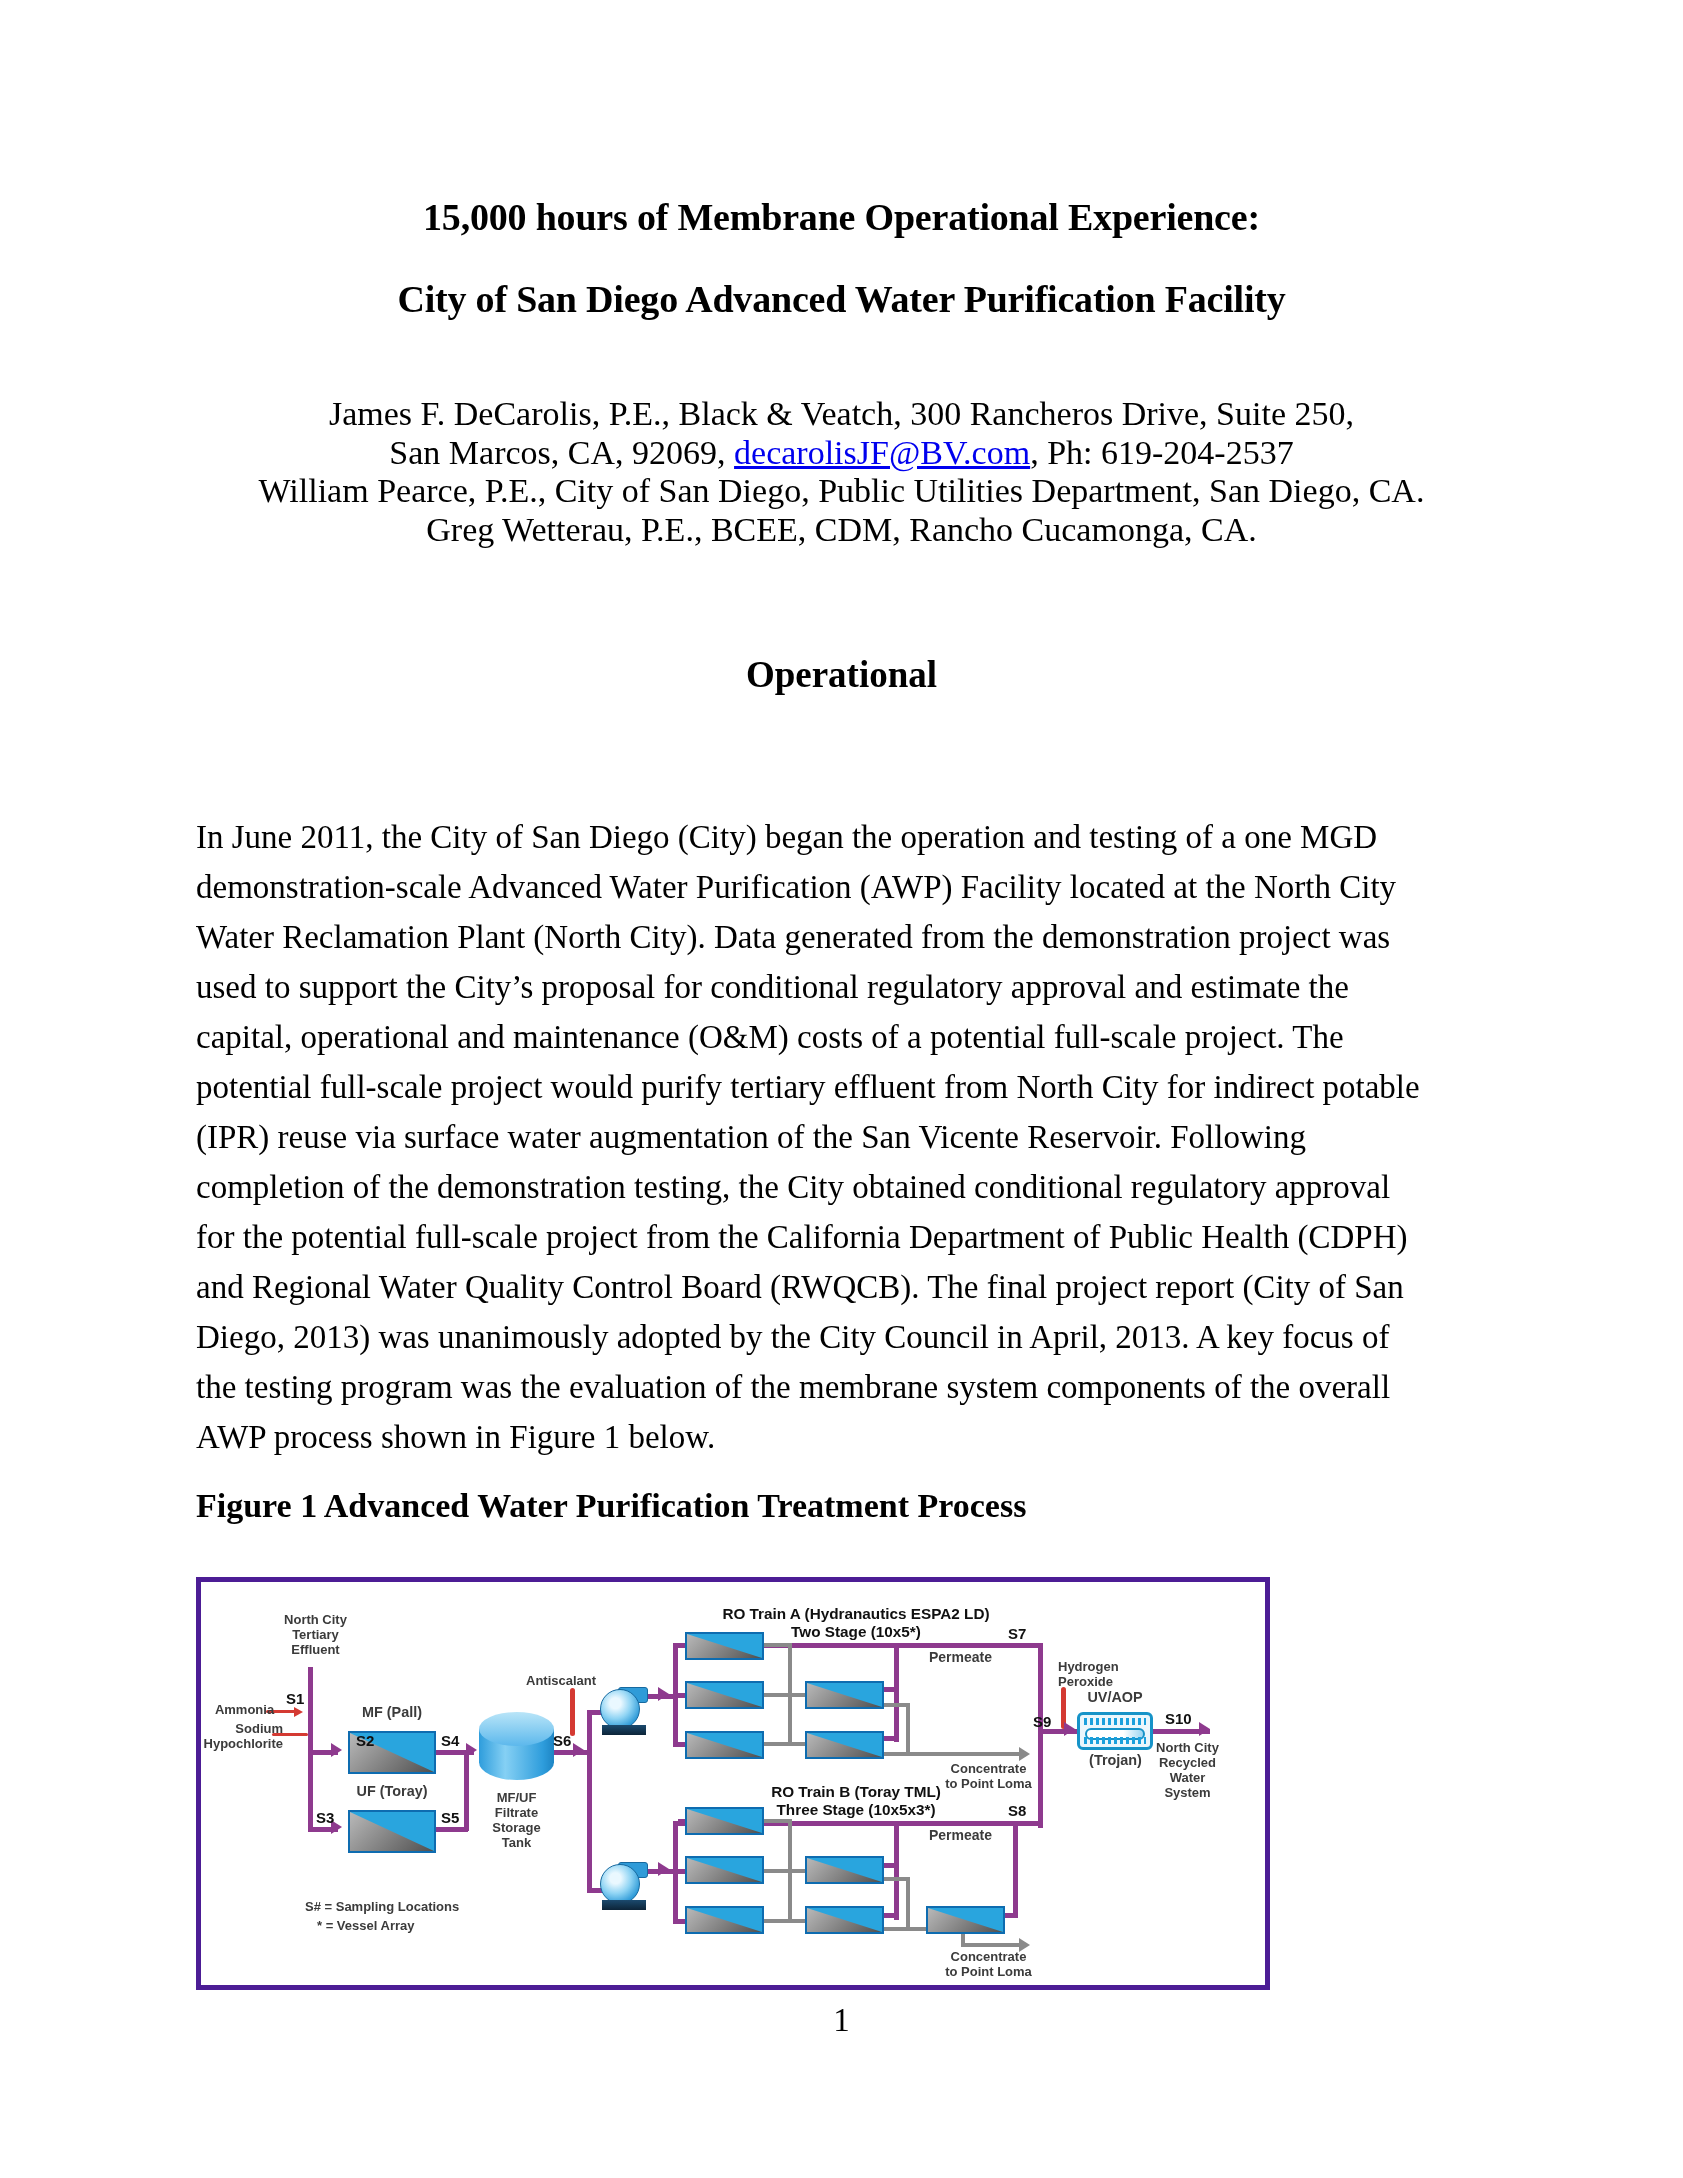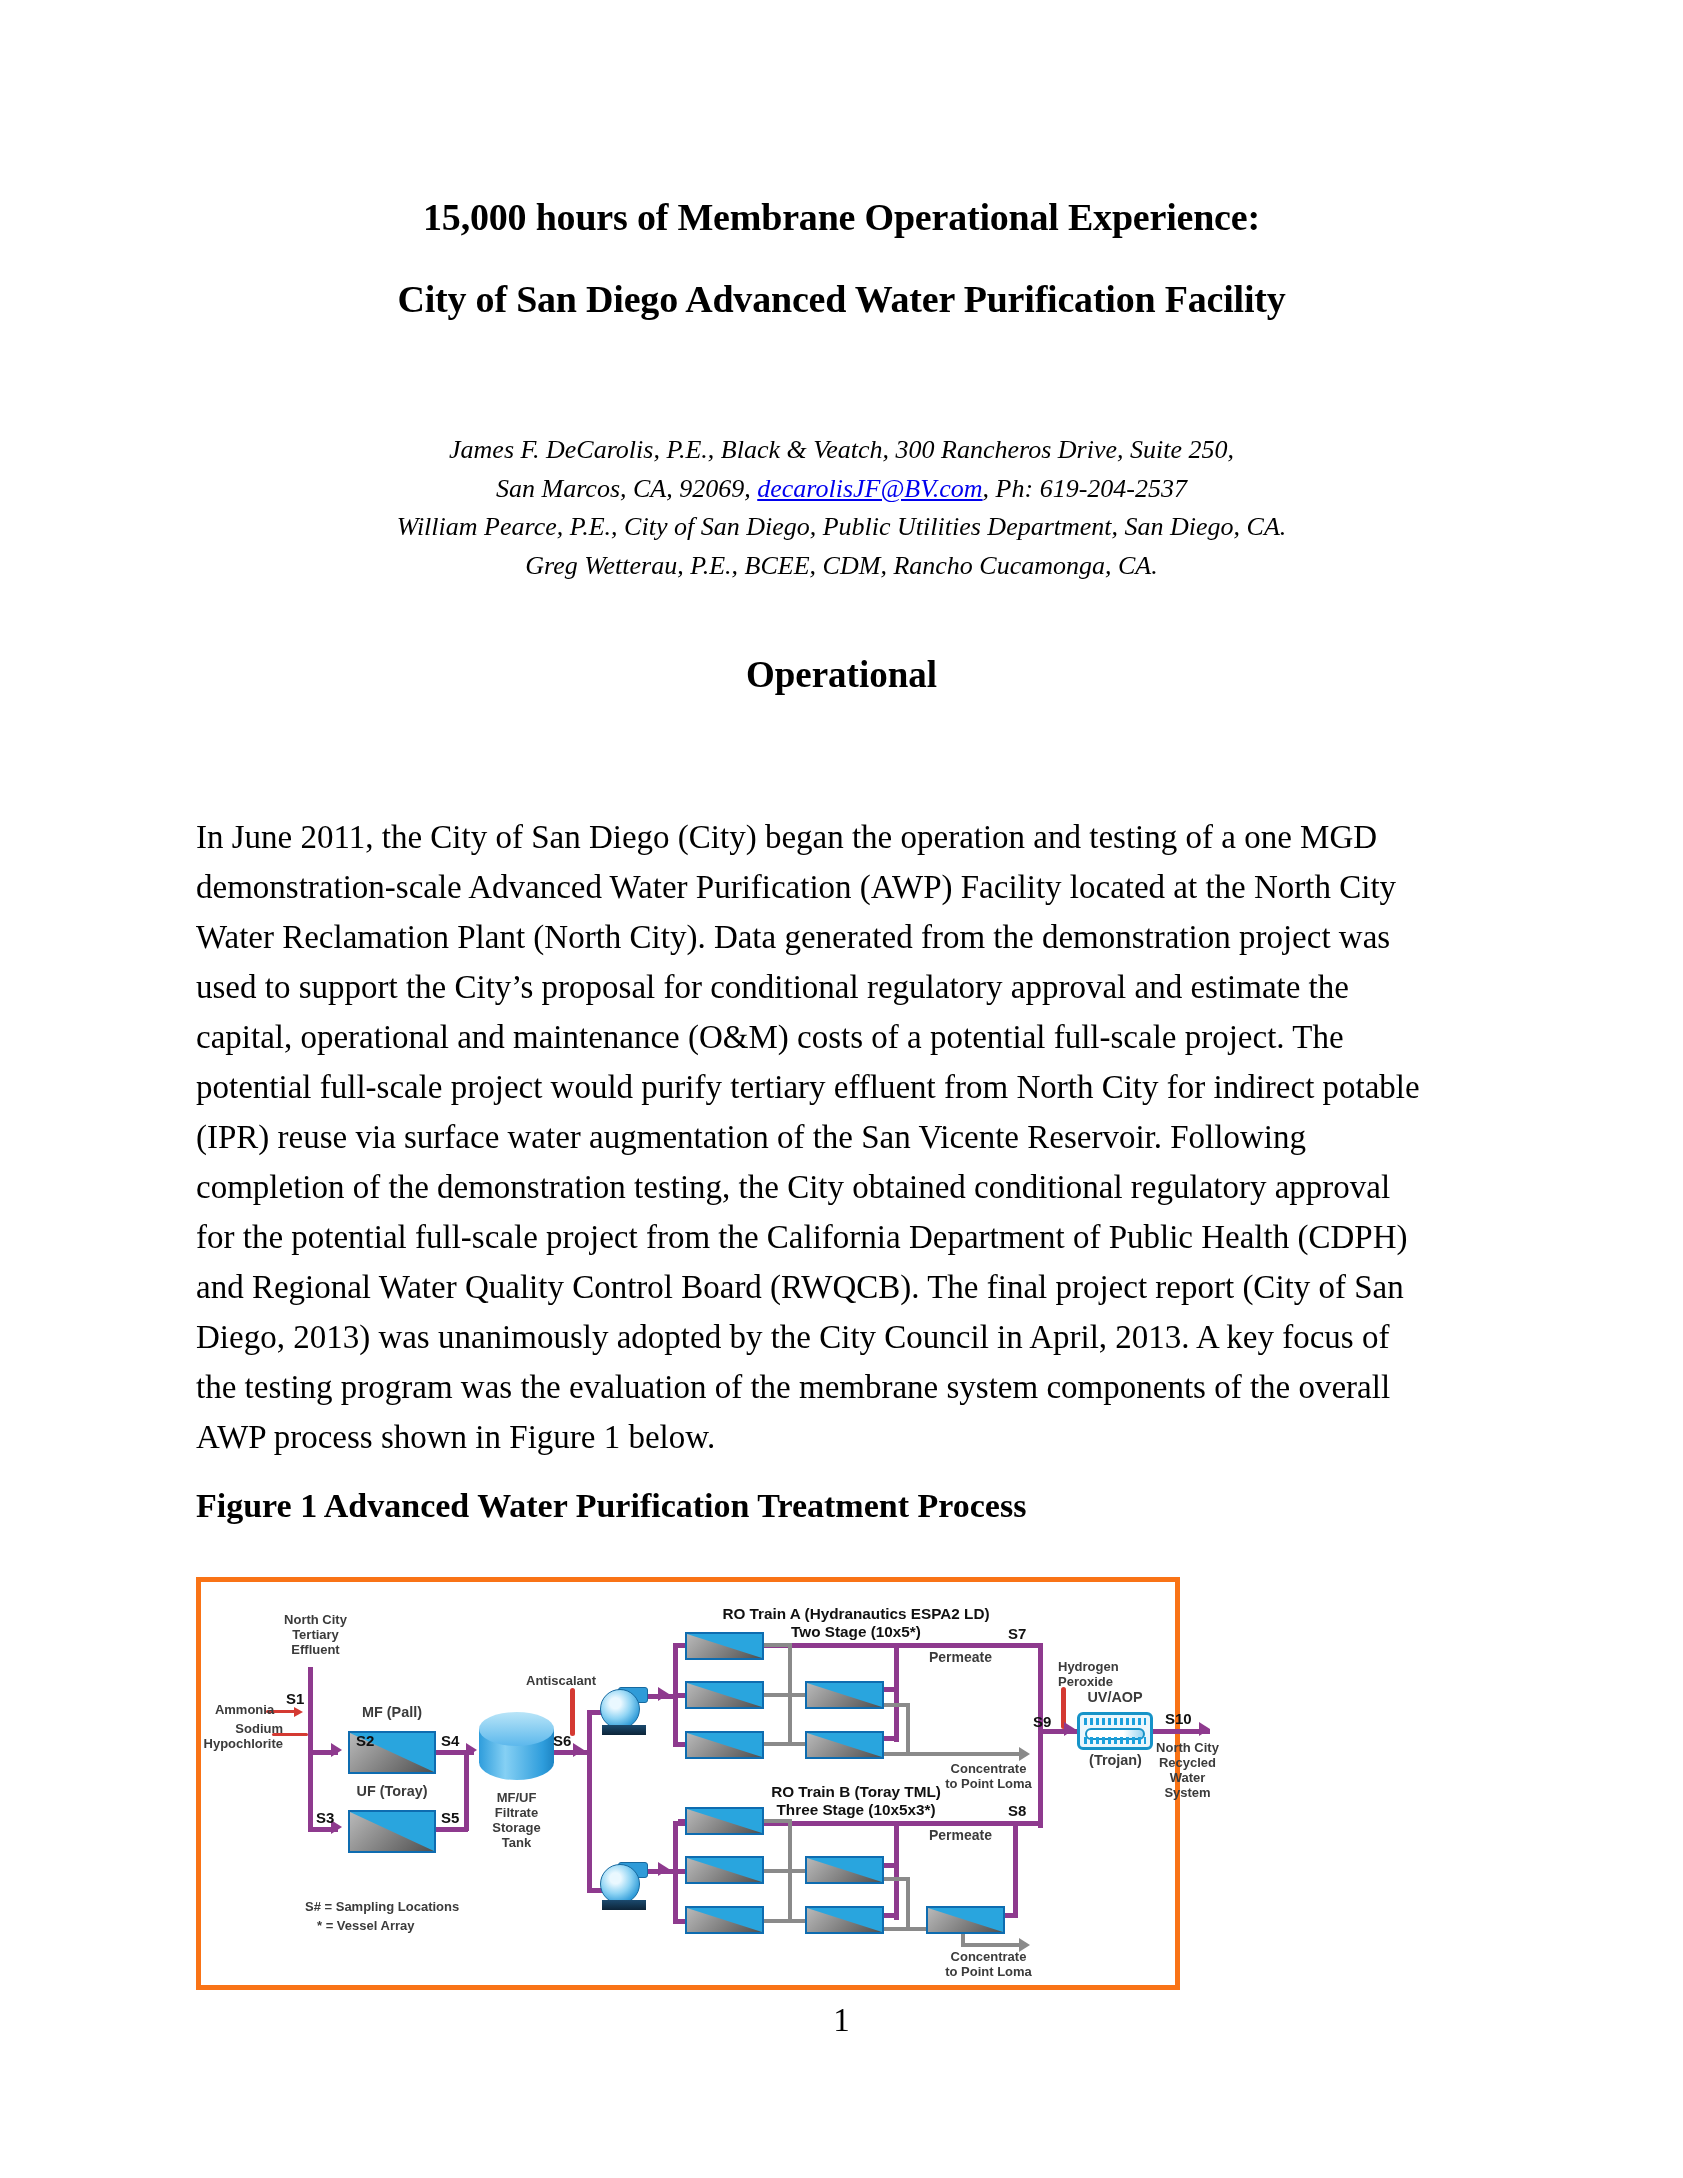--- a/index.html
+++ b/index.html
@@ -1,30 +1,30 @@
 <!DOCTYPE html>
 <html><head>
 <meta charset="utf-8">
 <style>
   html,body{margin:0;padding:0;background:#ffffff;}
   #page{position:relative;width:1683px;height:2178px;background:#fff;overflow:hidden;
         font-family:"Liberation Serif", serif;color:#000;}
   .center{position:absolute;left:0;width:1683px;text-align:center;}
   .title{font-weight:bold;font-size:38px;letter-spacing:-0.2px;}
-  .authors{font-style:italic;font-size:26px;line-height:39px;margin-top:36px;}
+  .authors{font-size:34px;line-height:39px;}
   .authors a{color:#0000EE;text-decoration:underline;}
   .heading{font-weight:bold;font-size:37px;}
   .para{position:absolute;left:196px;top:812px;width:1257px;font-size:33px;line-height:50px;
         white-space:pre-line;}
   .caption{position:absolute;left:196px;top:1487px;font-weight:bold;font-size:34px;}
   .pagenum{font-size:33px;}
 
   
-  .fig{position:absolute;left:196px;top:1577px;width:984px;height:413px;
-       border:5px solid #f97316;box-sizing:border-box;background:#fff;
+  .fig{position:absolute;left:196px;top:1577px;width:1074px;height:413px;
+       border:5px solid #4c1d95;box-sizing:border-box;background:#fff;
        font-family:"Liberation Sans", sans-serif;}
   .fig *{box-sizing:border-box;}
   .ln{position:absolute;z-index:1;}
   .pl{background:#8E3A8E;}
   .gl{background:#8A8A8A;}
   .rl{background:#D43A32;border-radius:3px;}
   .ah{position:absolute;width:0;height:0;border:7px solid transparent;
       border-left:11px solid #8E3A8E;z-index:2;}
   .ah.g{border-left-color:#8A8A8A;}
   .ah.r{border:5px solid transparent;border-left:9px solid #D43A32;}

